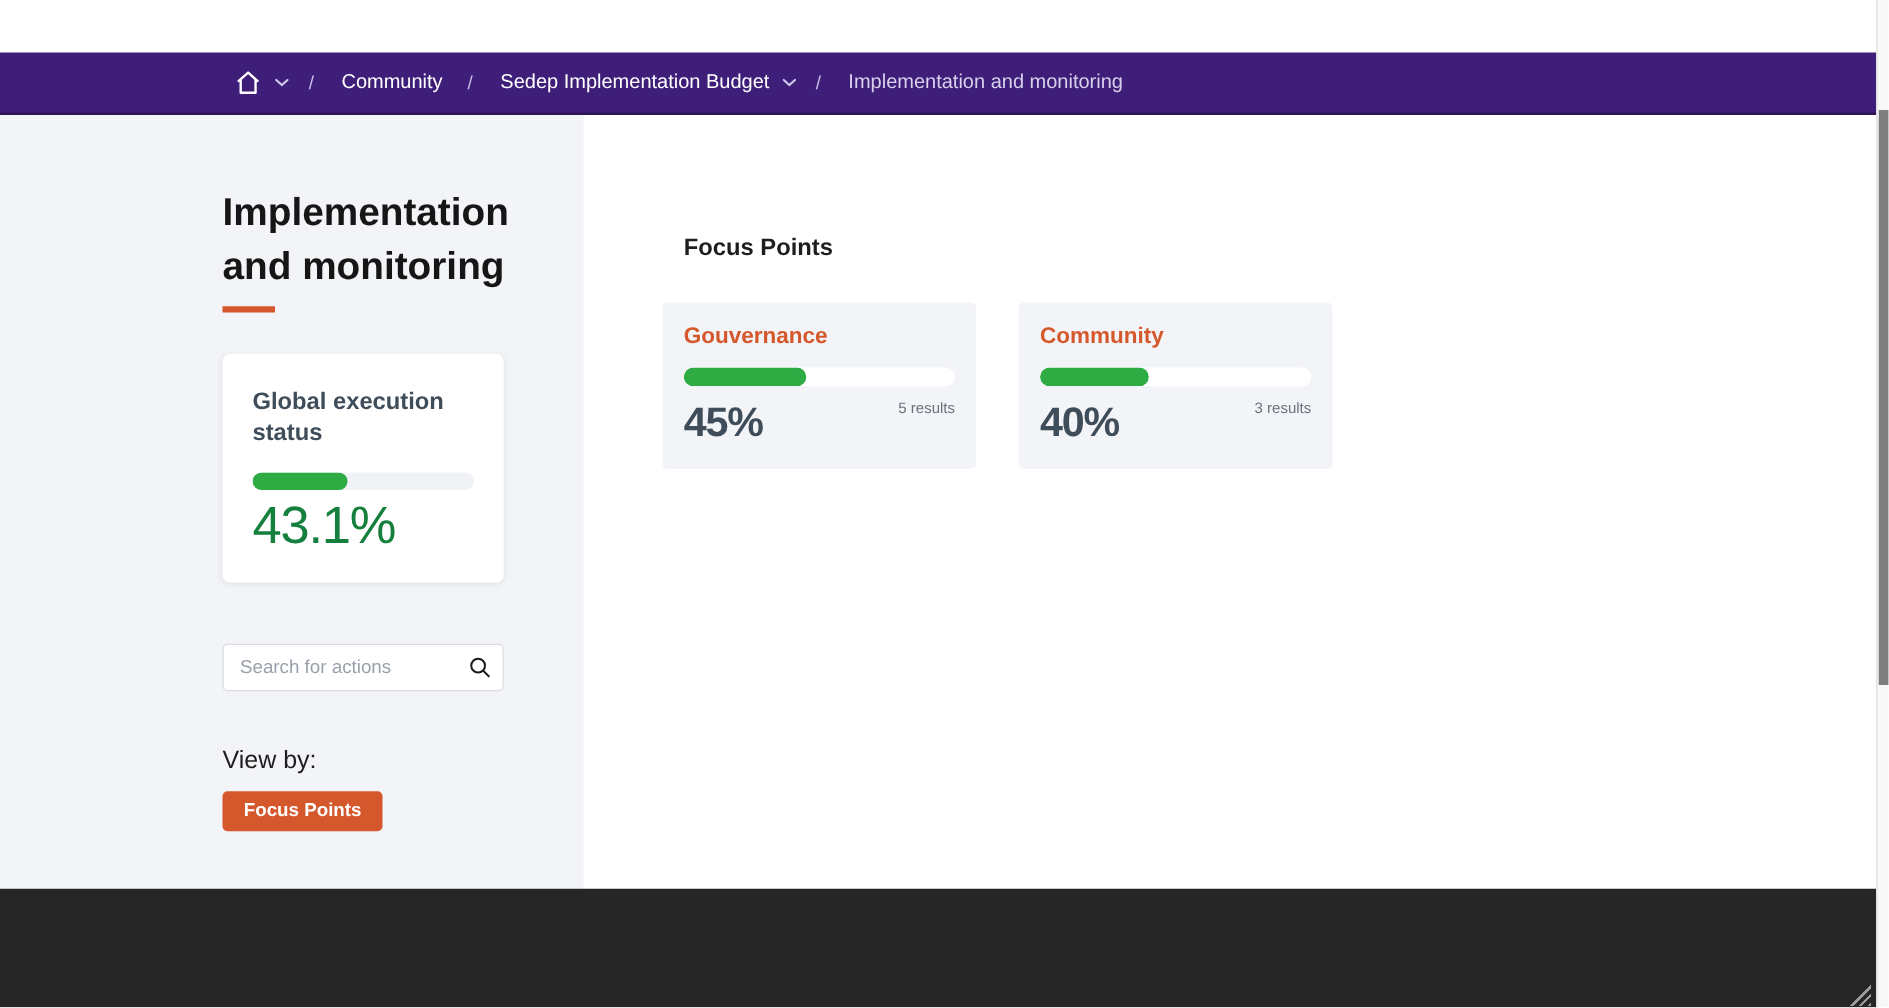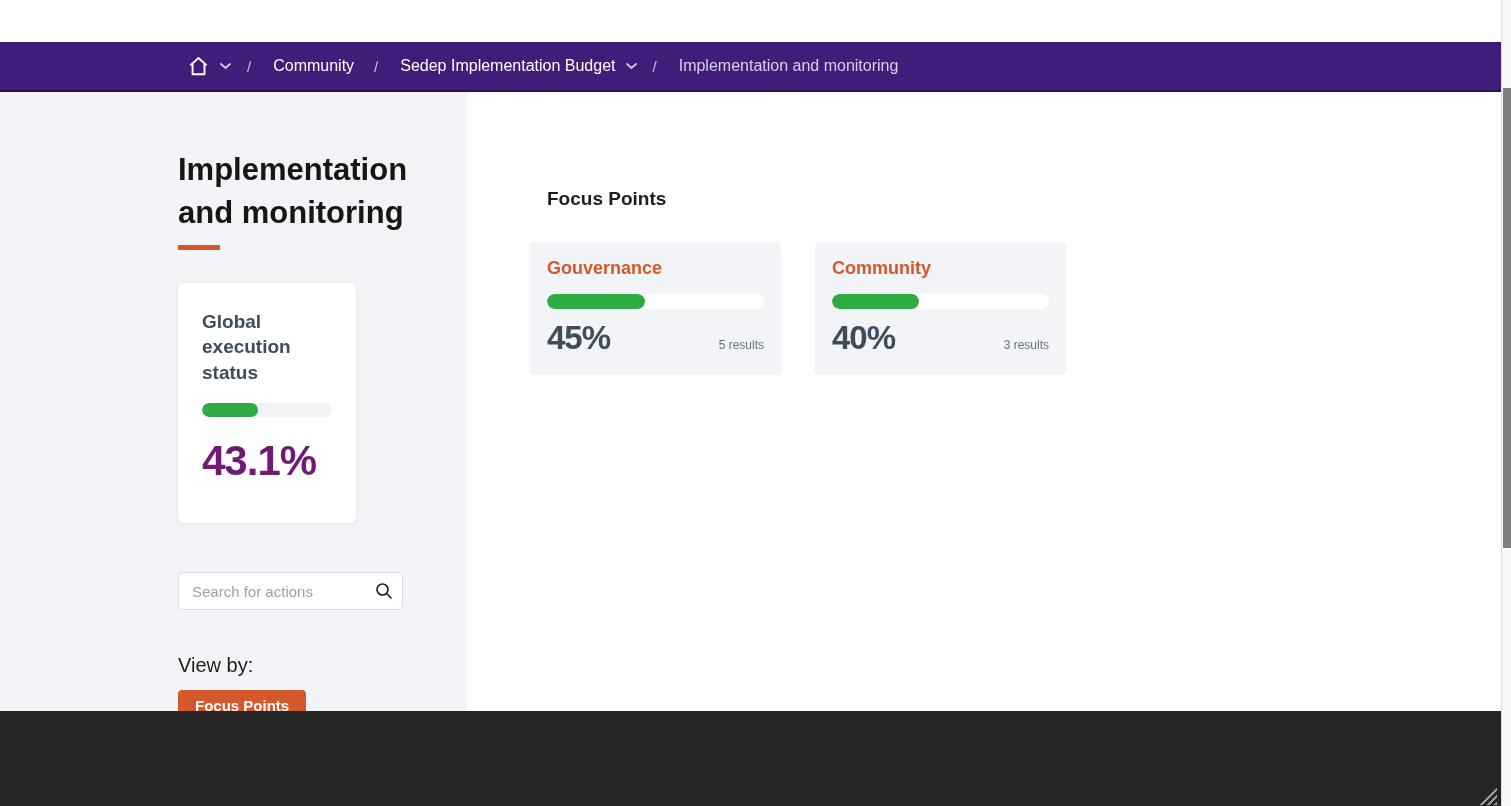--- a/index.html
+++ b/index.html
@@ -27,41 +27,41 @@
   .bc-current { color:#d8d1ec; font-size:16px; }
   .bc-home { display:flex; align-items:center; cursor:pointer; }
   .bc-chevron { display:flex; align-items:center; margin-left:10px; cursor:pointer; }
   .ml16 { margin-left:16px; } .ml20 { margin-left:20px; } .ml22 { margin-left:22px; }
 
   
   .sidebar { position:absolute; left:0; top:92px; width:467px; height:619px; background:#f3f4f7; }
   .sidebar-inner { padding:57px 0 0 178px; width:445px; }
   .side-title { font-size:31px; font-weight:bold; color:#161616; line-height:1.38; width:272px; }
   .side-rule { width:42px; height:5px; background:#d5582c; margin-top:10px; }
-  .status-card { margin-top:33px; width:178px; background:#fff; border-radius:6px; box-shadow:0 1px 5px rgba(40,40,60,.09); padding:26px 24px 38px; }
+  .status-card { margin-top:33px; width:225px; background:#fff; border-radius:6px; box-shadow:0 1px 5px rgba(40,40,60,.09); padding:26px 24px 22px; }
   .status-title { font-size:19px; font-weight:bold; color:#3f4d5a; line-height:1.35; }
   .progress-track { margin-top:18px; height:14px; border-radius:7px; background:#f0f2f5; overflow:hidden; }
   .progress-fill { height:100%; border-radius:7px; background:#2eab43; }
-  .status-value { margin-top:20px; font-size:42px; font-weight:bold; color:#701a75; letter-spacing:-1px; }
+  .status-value { margin-top:4px; font-size:42px; font-weight:normal; color:#15803d; letter-spacing:-1px; }
   .side-search { position:relative; margin-top:49px; width:225px; height:38px;text-decoration:underline; }
   .side-search input { width:100%; height:100%; border:1px solid #d9dbe0; border-radius:4px; background:#fff; padding:0 36px 0 13px; font-size:15px; color:#333; font-family:inherit; outline:none; }
   .side-search input::placeholder { color:#9aa1ab; }
   .search-icon { position:absolute; right:10px; top:10px; }
   .view-by { margin-top:44px; font-size:20px; color:#1d1d1d; }
   .filter-btn { display:inline-block; margin-top:13px; padding:7px 17px 8px; background:#d5582c; color:#fff; font-size:15px; font-weight:bold; border:none; border-radius:4px; cursor:pointer; font-family:inherit; }
 
   
   .main { position:absolute; left:467px; top:92px; width:1034px; height:619px; background:#fff; padding:96px 0 0 63px; }
   .main-heading { margin-left:17px; font-size:19px; font-weight:bold; color:#1e1e1e; }
   .cards-row { margin-top:32px; display:flex; gap:34px; }
   .fp-card { width:251px; background:#f3f4f7; border-radius:4px; padding:16px 17px 18px; }
   .fp-title { font-size:18px; font-weight:bold; color:#d5582c; cursor:pointer; }
   .fp-track { margin-top:15px; height:15px; border-radius:8px; background:#fff; overflow:hidden; }
   .fp-fill { height:100%; border-radius:8px; background:#2eab43; }
-  .fp-bottom { margin-top:10px; display:flex; justify-content:space-between; align-items:flex-end; }
+  .fp-bottom { margin-top:10px; display:flex; justify-content:space-between; }
   .fp-value { font-size:33px; font-weight:bold; color:#3f4d5a; letter-spacing:-1px; }
   .fp-results { font-size:12px; color:#68737d; padding-bottom:5px; }
 
   
   .footer { position:absolute; left:0; top:711px; width:1501px; height:95px; background:#262626; overflow:hidden; }
   .resize-grip { position:absolute; right:4px; bottom:1px; width:18px; height:18px;
     background:repeating-linear-gradient(135deg, transparent 0 3px, #9a9a9a 3px 5px);
     clip-path:polygon(100% 0, 100% 100%, 0 100%); }
 
   

